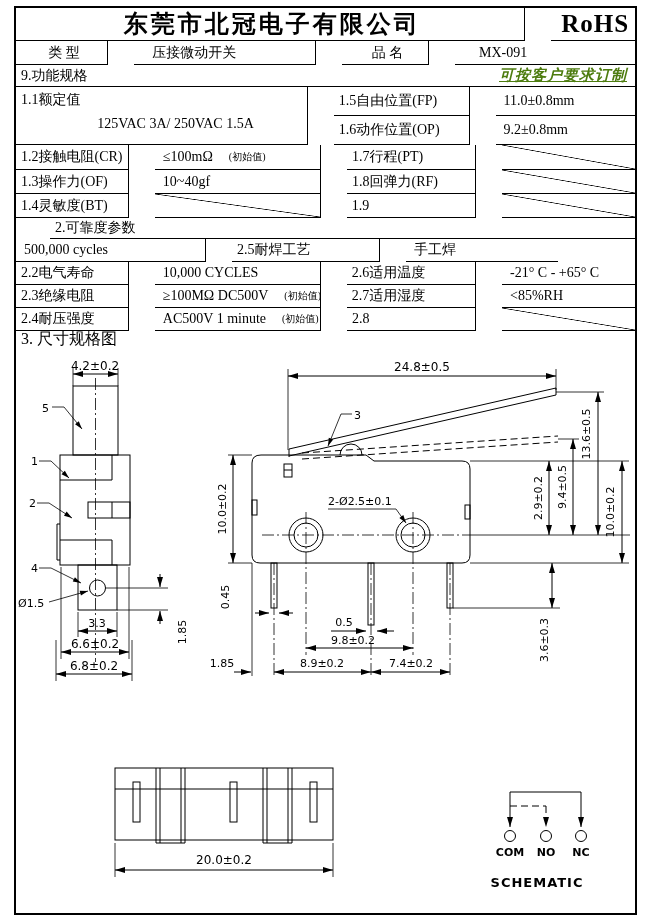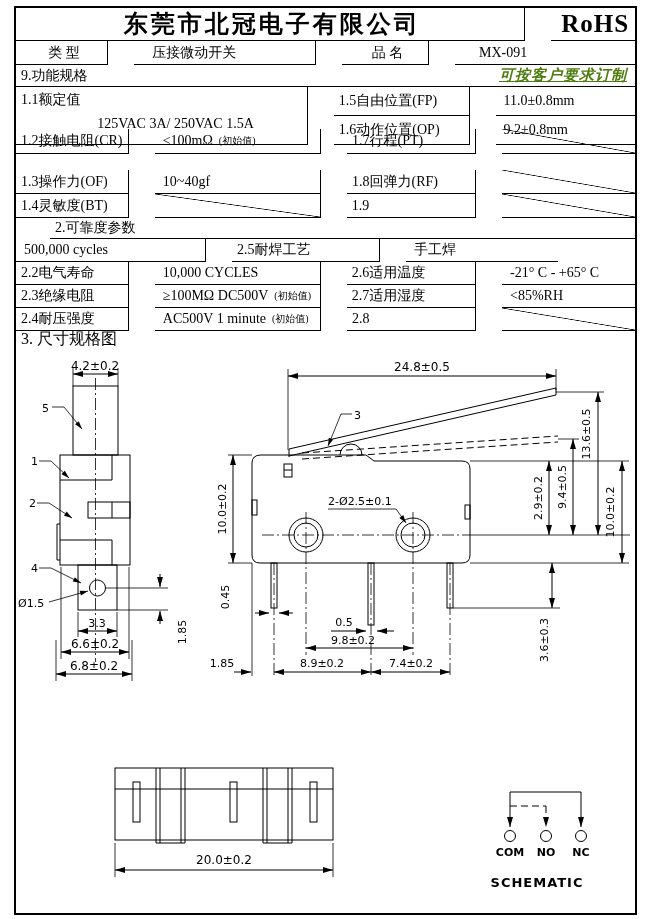--- a/index.html
+++ b/index.html
@@ -12,21 +12,21 @@
         display:flex;align-items:center;font-size:14px;padding-left:5px;overflow:hidden;white-space:nowrap;}
   .last{border-right:none;}
   .nb{border-bottom:none;}
   .c1{width:129px;} .c2{width:190px;} .c3{width:148px;} .c4{width:152px;}
   .m1{width:106px;} .m2{width:208px;} .m3{width:100px;} .m4{width:205px;}
   .t1{width:531px;justify-content:center;} .t2{width:88px;justify-content:center;}
   .sl{background-image:linear-gradient(to top right,transparent calc(50% - 0.7px),#000 50%,transparent calc(50% + 0.7px));}
   .company{font-size:24px;font-weight:bold;letter-spacing:3px;}
   .rohs{font-size:25px;font-weight:bold;letter-spacing:1px;}
   .heading{font-size:14px;}
-  .note-small{font-size:10px;margin-left:6px;}
+  .note-small{font-size:10px;margin-left:16px;}
   .red-note{color:#4d7c0f;font-style:italic;font-weight:bold;font-size:15px;
             text-decoration:underline;margin-right:8px;letter-spacing:1px;}
   .sechead{justify-content:space-between;border-right:none;}
   .val{padding-left:8px;}
   svg .ln{stroke:#000;stroke-width:1;fill:none;}
   svg .thin{stroke:#000;stroke-width:0.8;fill:none;}
   svg .cl{stroke:#000;stroke-width:0.8;fill:none;stroke-dasharray:12 3 2 3;}
   svg .dash{stroke:#000;stroke-width:1;fill:none;stroke-dasharray:7 4;}
   svg text{fill:#000;stroke:none;font-family:"DejaVu Sans",sans-serif;font-size:11px;}
   svg .big{font-size:12px;}
@@ -67,21 +67,21 @@
     <div class="cell" style="width:319px;border-right:1.5px solid #000;"></div>
     <div class="cell c3">1.6动作位置(OP)</div>
     <div class="cell c4 last val">9.2±0.8mm</div>
   </div>
 
   <div style="position:absolute;left:16px;top:87px;width:319px;height:58px;">
     <div style="position:absolute;left:5px;top:4px;font-size:14px;">1.1额定值</div>
     <div style="position:absolute;left:0;top:29px;width:100%;text-align:center;font-size:14px;">125VAC 3A/ 250VAC 1.5A</div>
   </div>
 
-  <div class="row" style="top:129px;height:25px;">
+  <div class="row" style="top:145px;height:25px;">
     <div class="cell c1">1.2接触电阻(CR)</div>
     <div class="cell c2 val">
       <span>≤100mΩ</span>
         <span class="note-small">(初始值)</span>
     </div>
     <div class="cell c3">1.7行程(PT)</div>
     <div class="cell c4 last sl"></div>
   </div>
 
   <div class="row" style="top:170px;height:24px;">

